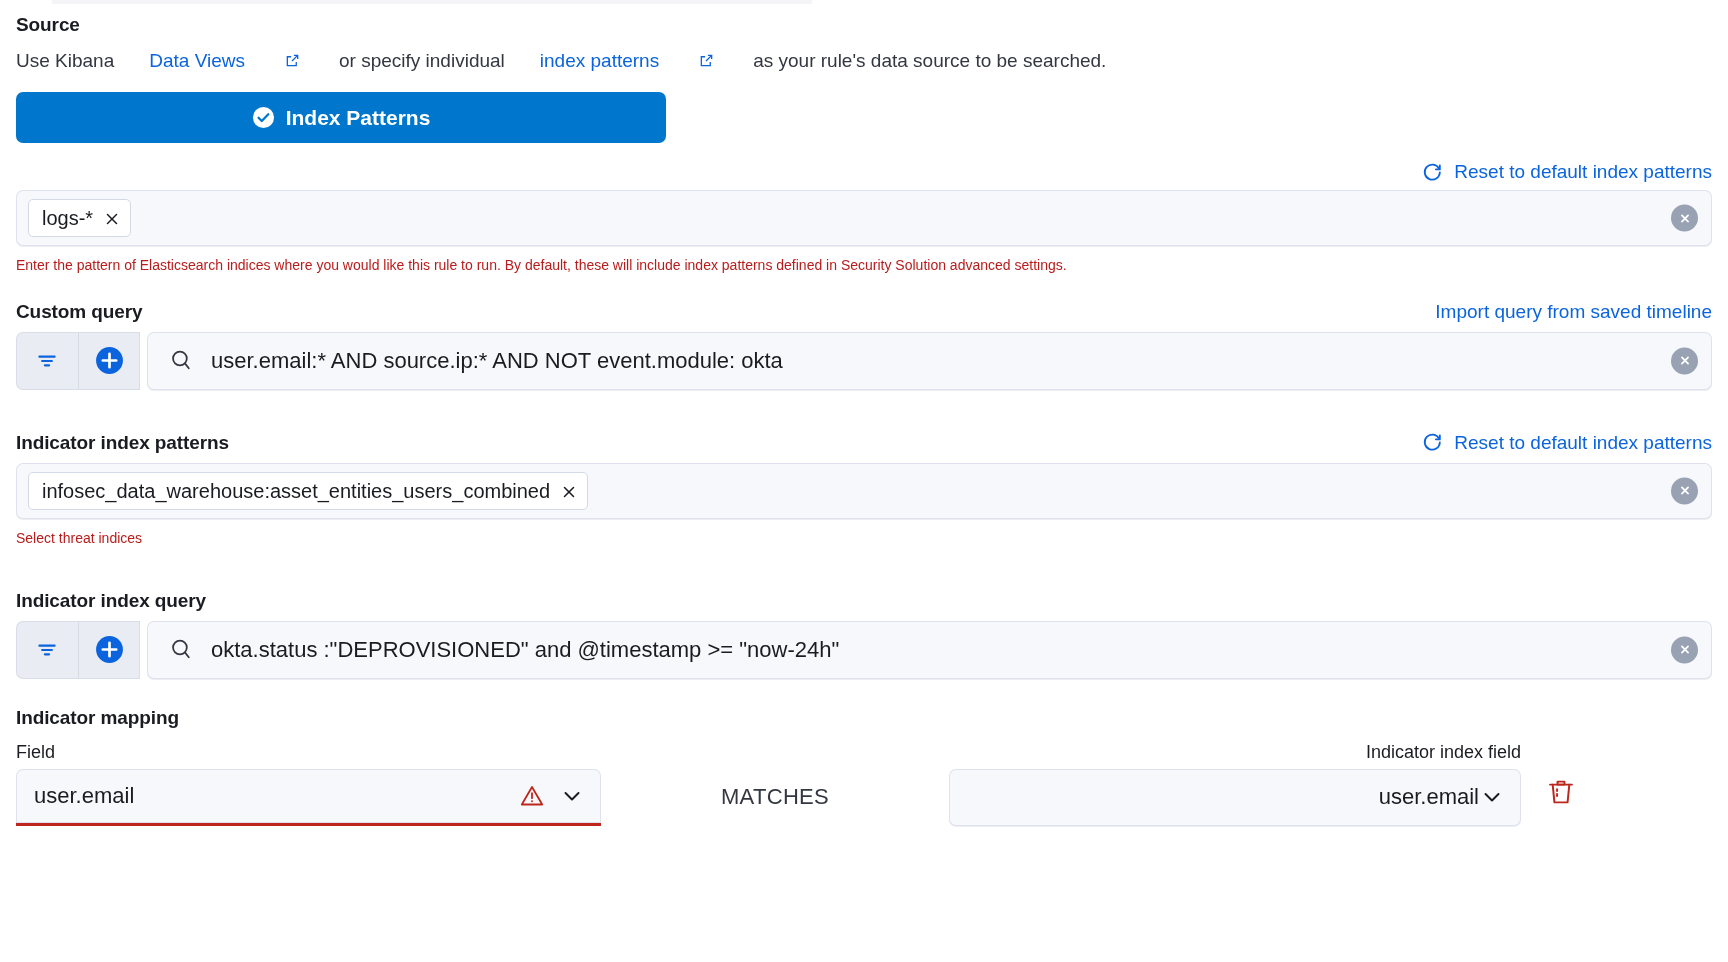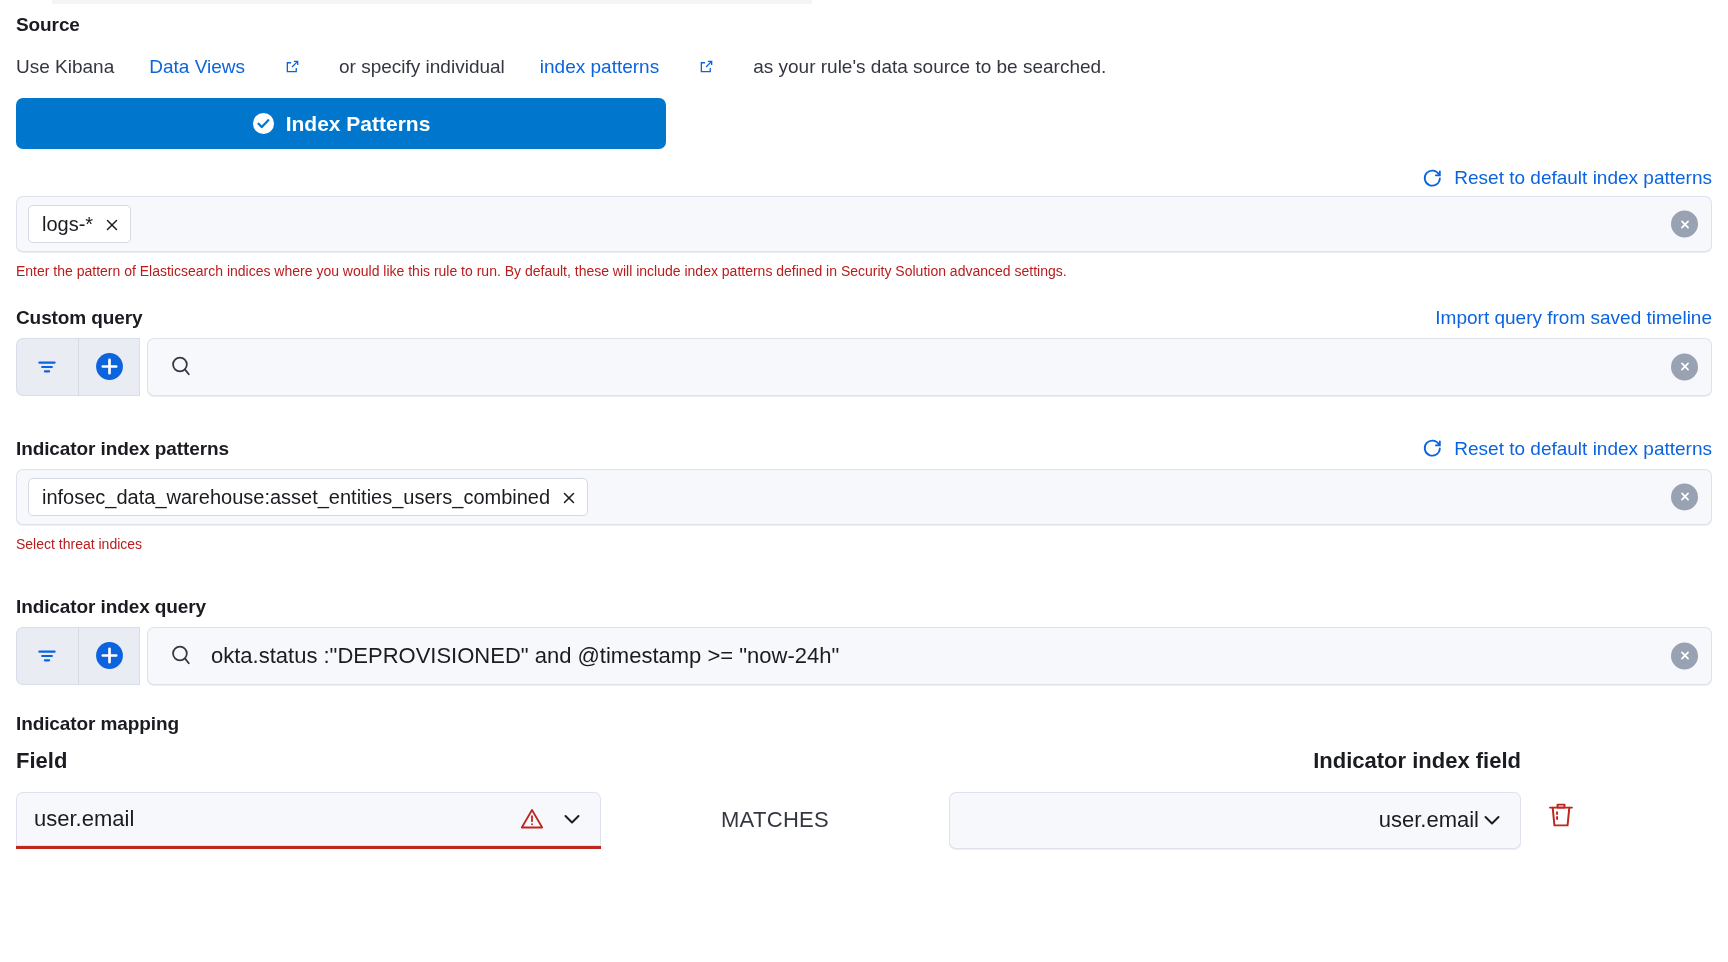--- a/index.html
+++ b/index.html
@@ -33,21 +33,21 @@
     font-weight: 400;
   }
   .link {
     color: #0b64dd;
     text-decoration: none;
     cursor: pointer;
   }
 
   
   .src-head { padding-top: 10px; }
-  .src-title { margin-bottom: 20px; }
+  .src-title { margin-bottom: 14px; }
   .src-desc { display: flex; align-items: baseline; flex-wrap: wrap; gap: 35px; }
   .ext-icon {
     display: inline-block;
     width: 15px; height: 15px;
     margin: 0 4px 0 5px;
     position: relative;
     top: 1px;
     flex: none;
   }
   .ext-icon svg { display: block; }
@@ -231,24 +231,24 @@
     justify-content: center;
     padding-bottom: 16px;
   }
   .map-col-right { width: 572px; flex: none; text-align: right; }
   .map-col-trash {
     flex: none;
     padding-bottom: 12px;
     padding-left: 20px;
   }
   .col-label {
-    font-size: 22px;
-    font-weight: 700;
+    font-size: 18px;
+    font-weight: 400;
     color: #1a1c21;
-    margin-bottom: 18px;
+    margin-bottom: 6px;
     display: block;
   }
   .matches-text {
     font-size: 22px;
     color: #343741;
     letter-spacing: 0.3px;
   }
   .select-box {
     position: relative;
     width: 100%;
@@ -397,20 +397,21 @@
         </svg>
       </div>
     </div>
     <div class="qb-input-wrap">
       <span class="search-icon">
         <svg viewBox="0 0 24 24" width="25" height="25" fill="none" stroke="#343741" stroke-width="1.7" stroke-linecap="round">
           <circle cx="10.5" cy="10" r="6.6"></circle>
             <path d="M15.3 14.8 19 19.5"></path>
         </svg>
       </span>
+      <span class="qb-text">user.email:* AND source.ip:* AND NOT event.module: okta</span>
       <span class="clear-circle">
         <svg viewBox="0 0 16 16" width="14" height="14" stroke="#ffffff" stroke-width="2" stroke-linecap="round">
           <path d="M4.5 4.5 11.5 11.5"></path>
             <path d="M11.5 4.5 4.5 11.5"></path>
         </svg>
       </span>
     </div>
   </div>
 
   <div class="label-row" style="margin-top:42px;">

